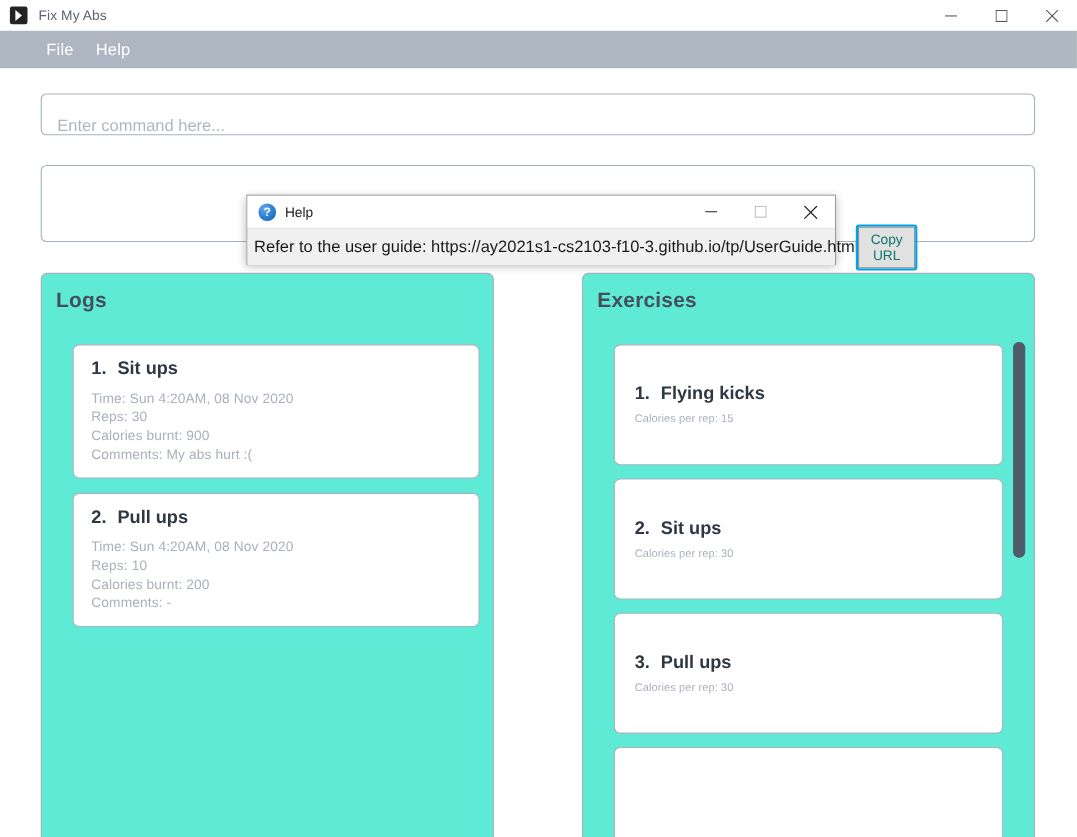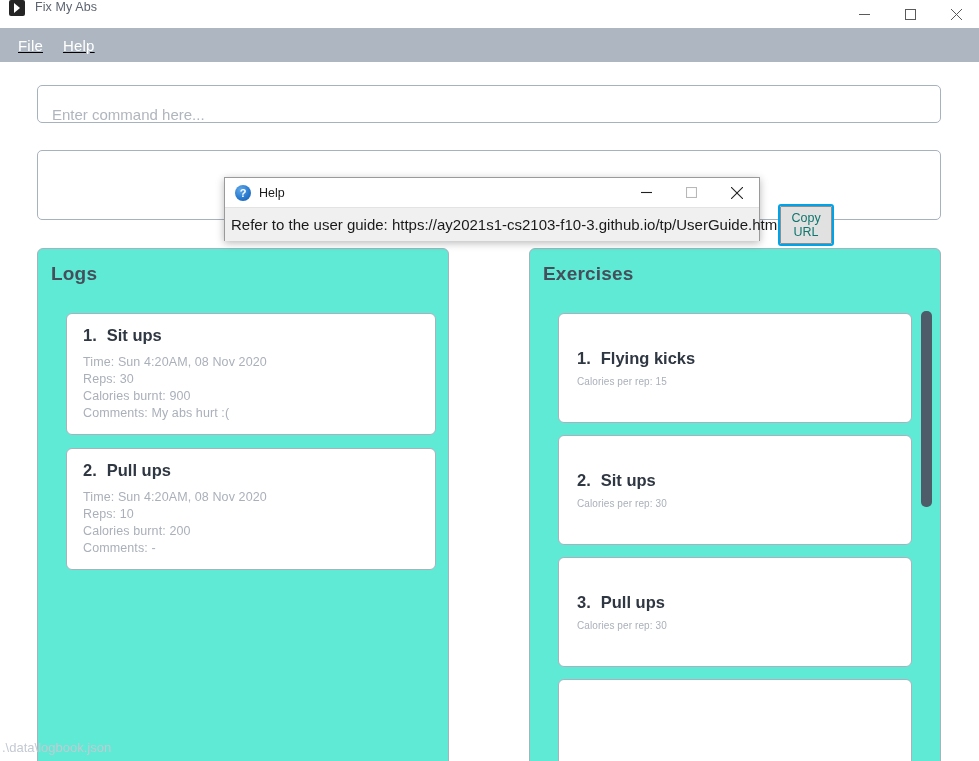--- a/index.html
+++ b/index.html
@@ -19,21 +19,21 @@
     background: #ffffff;
   }
 
   
   .titlebar {
     position: absolute;
     left: 0; top: 0;
     width: 979px; height: 28px;
     background: #ffffff;
     display: flex;
-    align-items: flex-start;
+    align-items: center;
   }
   .app-icon {
     width: 16px; height: 16px;
     margin-left: 9px;
     background: #242424;
     border-radius: 2px;
     position: relative;
     flex: none;
   }
   .app-icon::after {
@@ -65,22 +65,21 @@
   .win-btn svg { display: block; }
 
   
   .menubar {
     position: absolute;
     left: 0; top: 28px;
     width: 979px; height: 34px;
     background: #aeb7c1;
     display: flex;
     align-items: center;
-    padding-left: 8px;
-    text-decoration: underline;
+    padding-left: 32px;
   }
   .menu-item {
     font-size: 15px;
     color: #ffffff;
     padding: 4px 10px;
     letter-spacing: .2px;
   }
 
   
   .command-box {
@@ -433,23 +432,20 @@
           <span></span>
         </div>
       </div>
 
     </div>
     <div class="ex-scroll-track">
       <div class="ex-scroll-thumb"></div>
     </div>
   </div>
 
-  <div class="statusbar">
-    <div class="status-text">.\data\logbook.json</div>
-  </div>
 
   <div class="dialog">
     <div class="dialog-titlebar">
       <div class="dlg-icon">?</div>
       <div class="dlg-title">Help</div>
       <div class="dlg-controls">
         <div class="dlg-btn">
           <svg width="11" height="11" viewBox="0 0 11 11">
               <line x1="0" y1="5.5" x2="11" y2="5.5" stroke="currentColor" stroke-width="1.1"></line>
             </svg>

